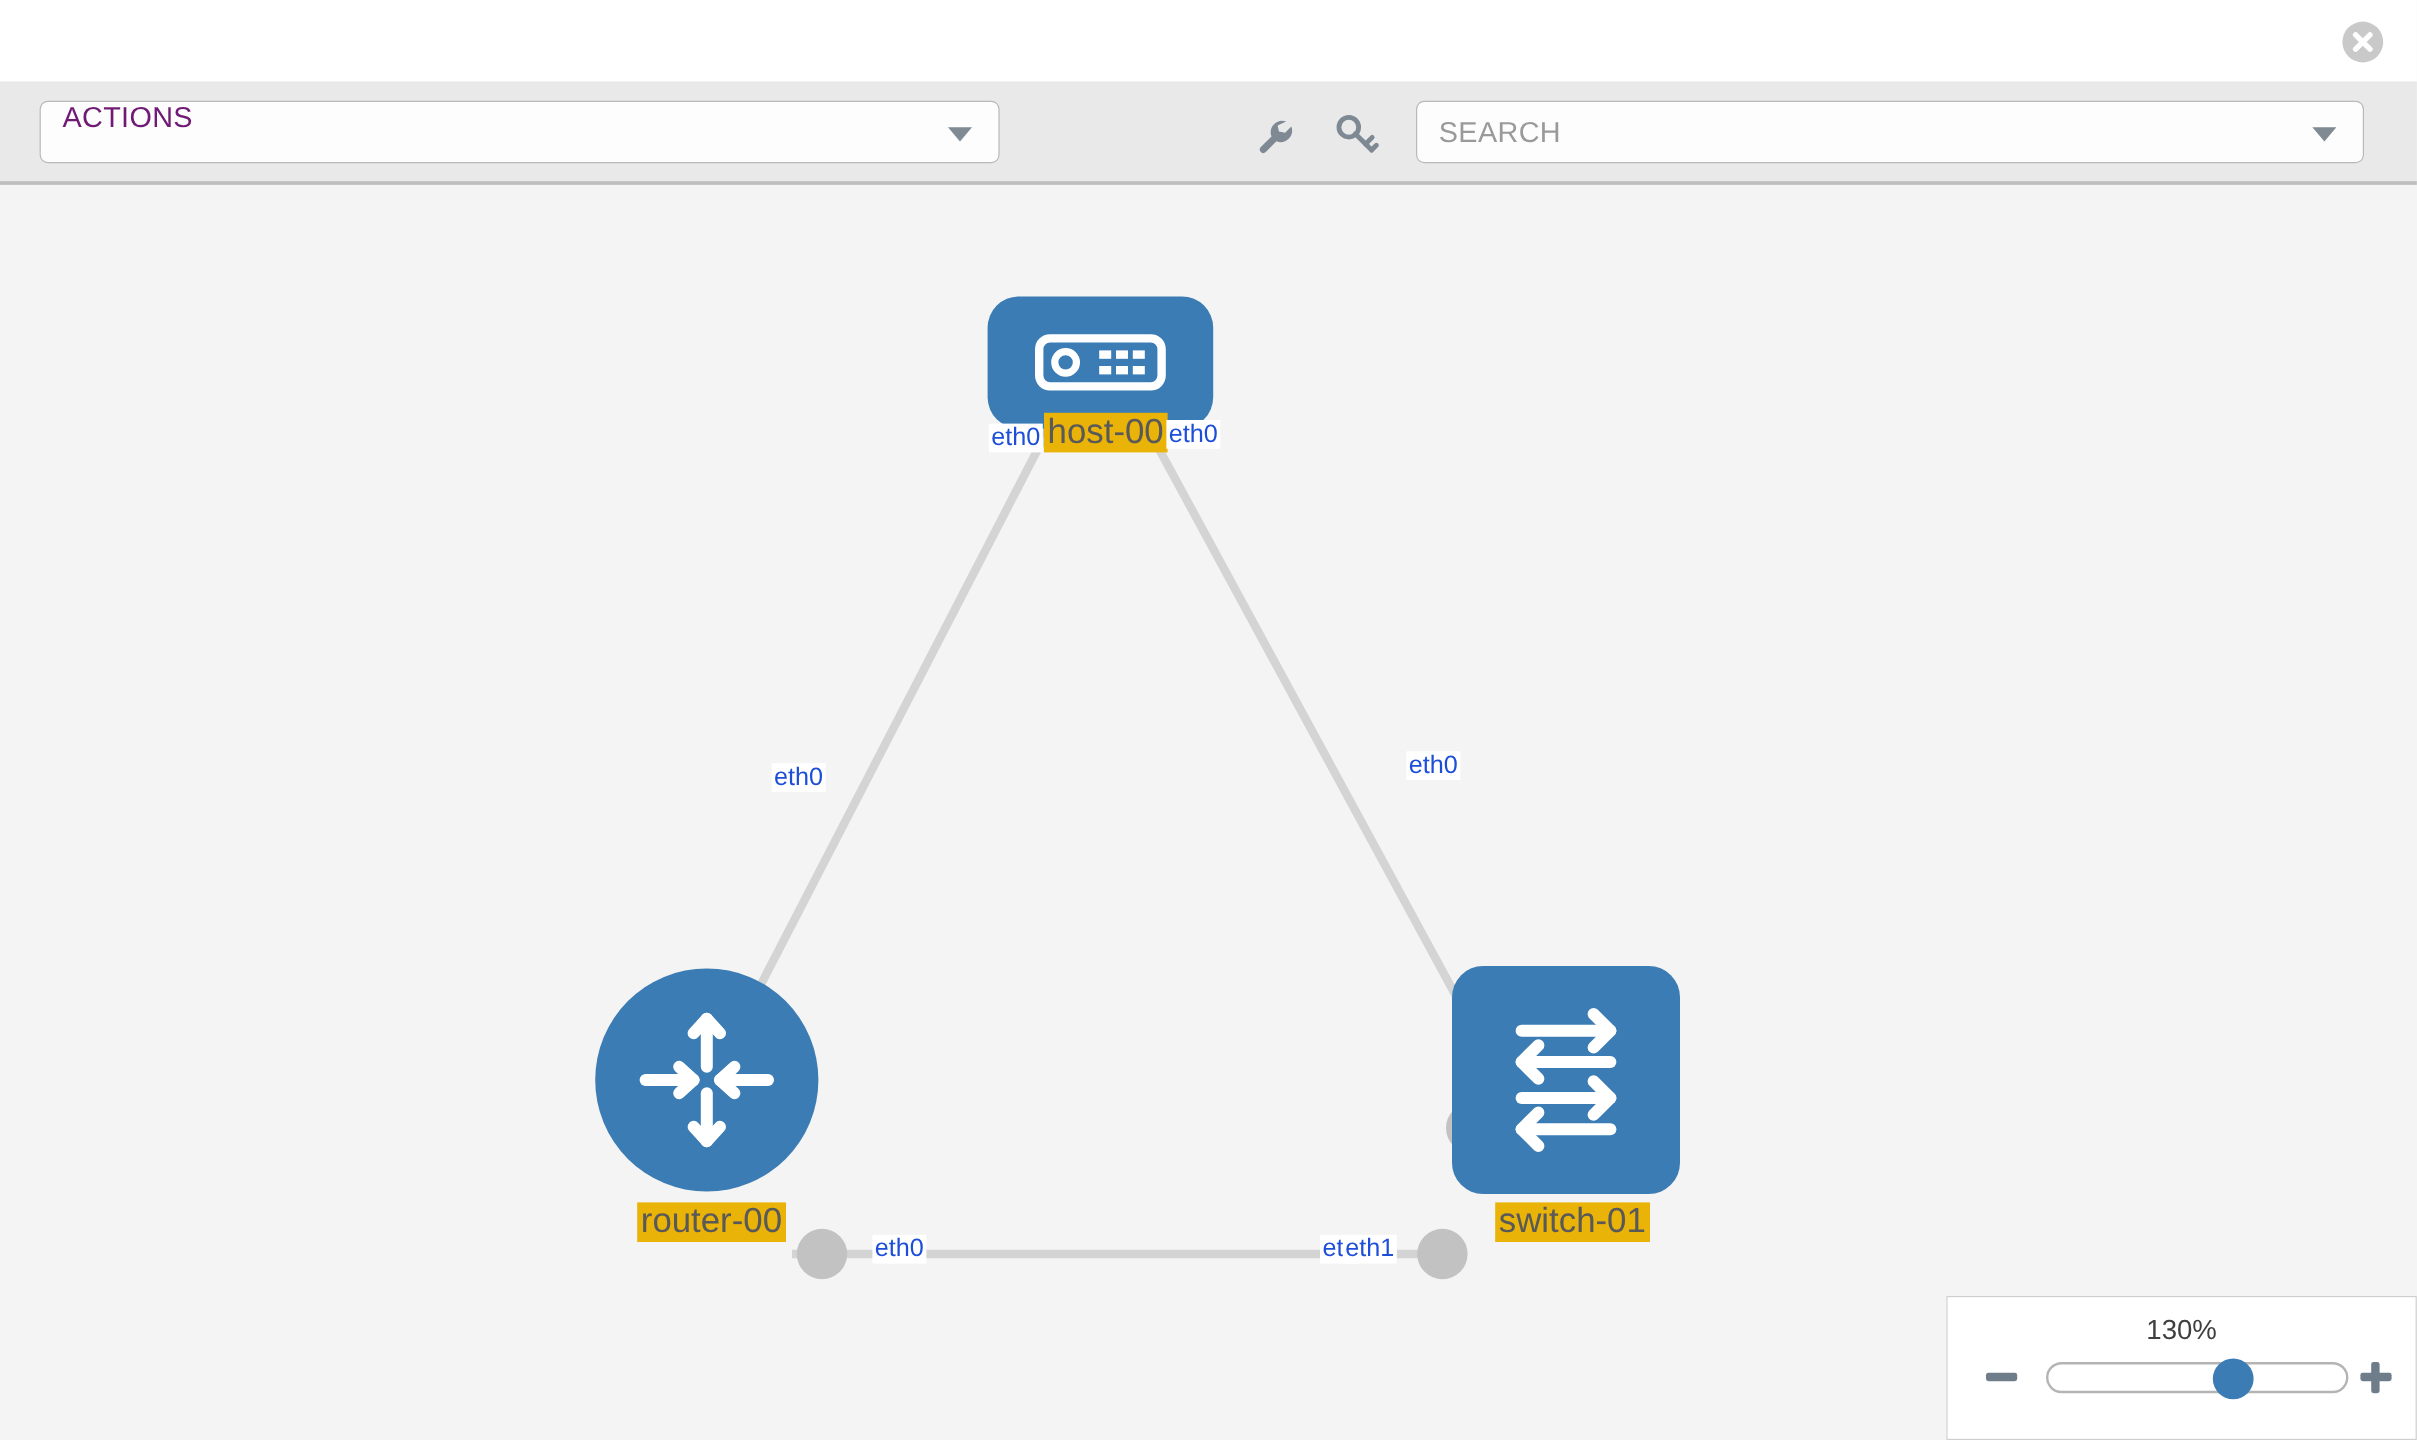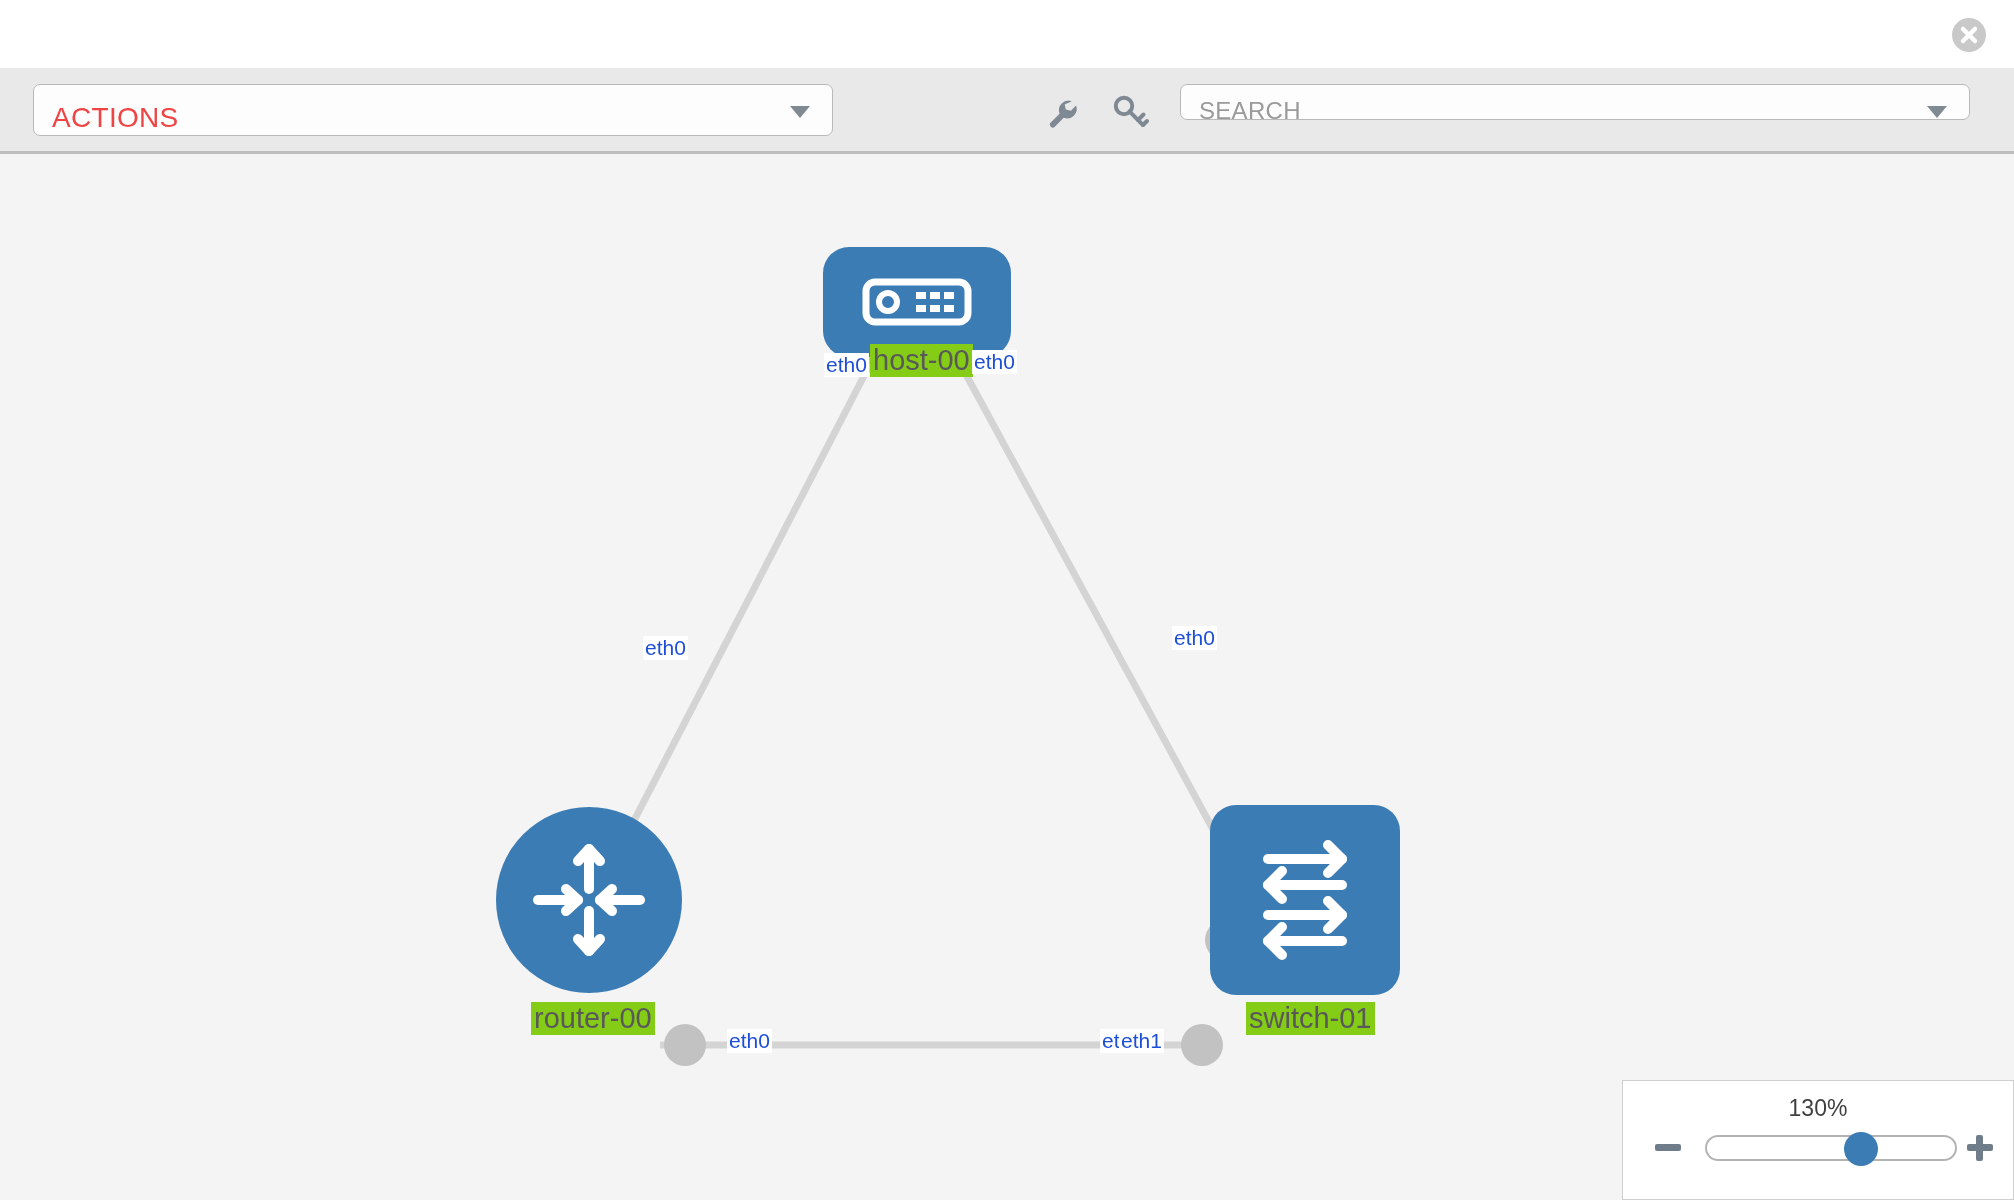--- a/index.html
+++ b/index.html
@@ -39,41 +39,41 @@
   }
   .actions-select {
     position: absolute; left: 33px; top: 84px;
     width: 800px; height: 52px;
     background: #fdfdfd;
     border: 1px solid #b9b9b9;
     border-radius: 7px;
     cursor: pointer;
   }
   .actions-select .label {
-    position: absolute; left: 18px; top: 17px;
-    font-size: 28px; color: #ef4444; letter-spacing: .3px;
+    position: absolute; left: 18px; top: 0;
+    font-size: 24px; color: #701a75; letter-spacing: .3px;
   }
   .caret {
     position: absolute; right: 22px; top: 21px;
     width: 0; height: 0;
     border-left: 10px solid transparent;
     border-right: 10px solid transparent;
     border-top: 12px solid #7f8a93;
   }
   .tool-icon {
     position: absolute; top: 92px;
     width: 40px; height: 40px; cursor: pointer;
     color: #7e8994;
   }
   .tool-icon.wrench { left: 1042px; }
   .tool-icon.key    { left: 1110px; }
 
   .search-select {
     position: absolute; left: 1180px; top: 84px;
-    width: 790px; height: 36px;
+    width: 790px; height: 52px;
     background: #fdfdfd;
     border: 1px solid #b9b9b9;
     border-radius: 7px;
     cursor: text;
   }
   .search-select .label {
     position: absolute; left: 18px; top: 12px;
     font-size: 24px; color: #9a9a9a; letter-spacing: .3px;
   }
 
@@ -94,21 +94,21 @@
     display: flex; align-items: center; justify-content: center;
     cursor: pointer;
   }
   .node-shape.host   { width: 188px; height: 110px; border-radius: 26px; }
   .node-shape.router { width: 186px; height: 186px; border-radius: 50%; }
   .node-shape.switch { width: 190px; height: 190px; border-radius: 26px; }
 
   .node-label {
     position: absolute;
     font-size: 29px; color: #595959;
-    background: #84cc16;
+    background: #eab308;
     padding: 0 3px;
     white-space: nowrap;
   }
 
   .iface-label {
     position: absolute;
     font-size: 21px; color: #1d4ed8;
     background: #ffffff;
     padding: 0 2px;
     white-space: nowrap;

